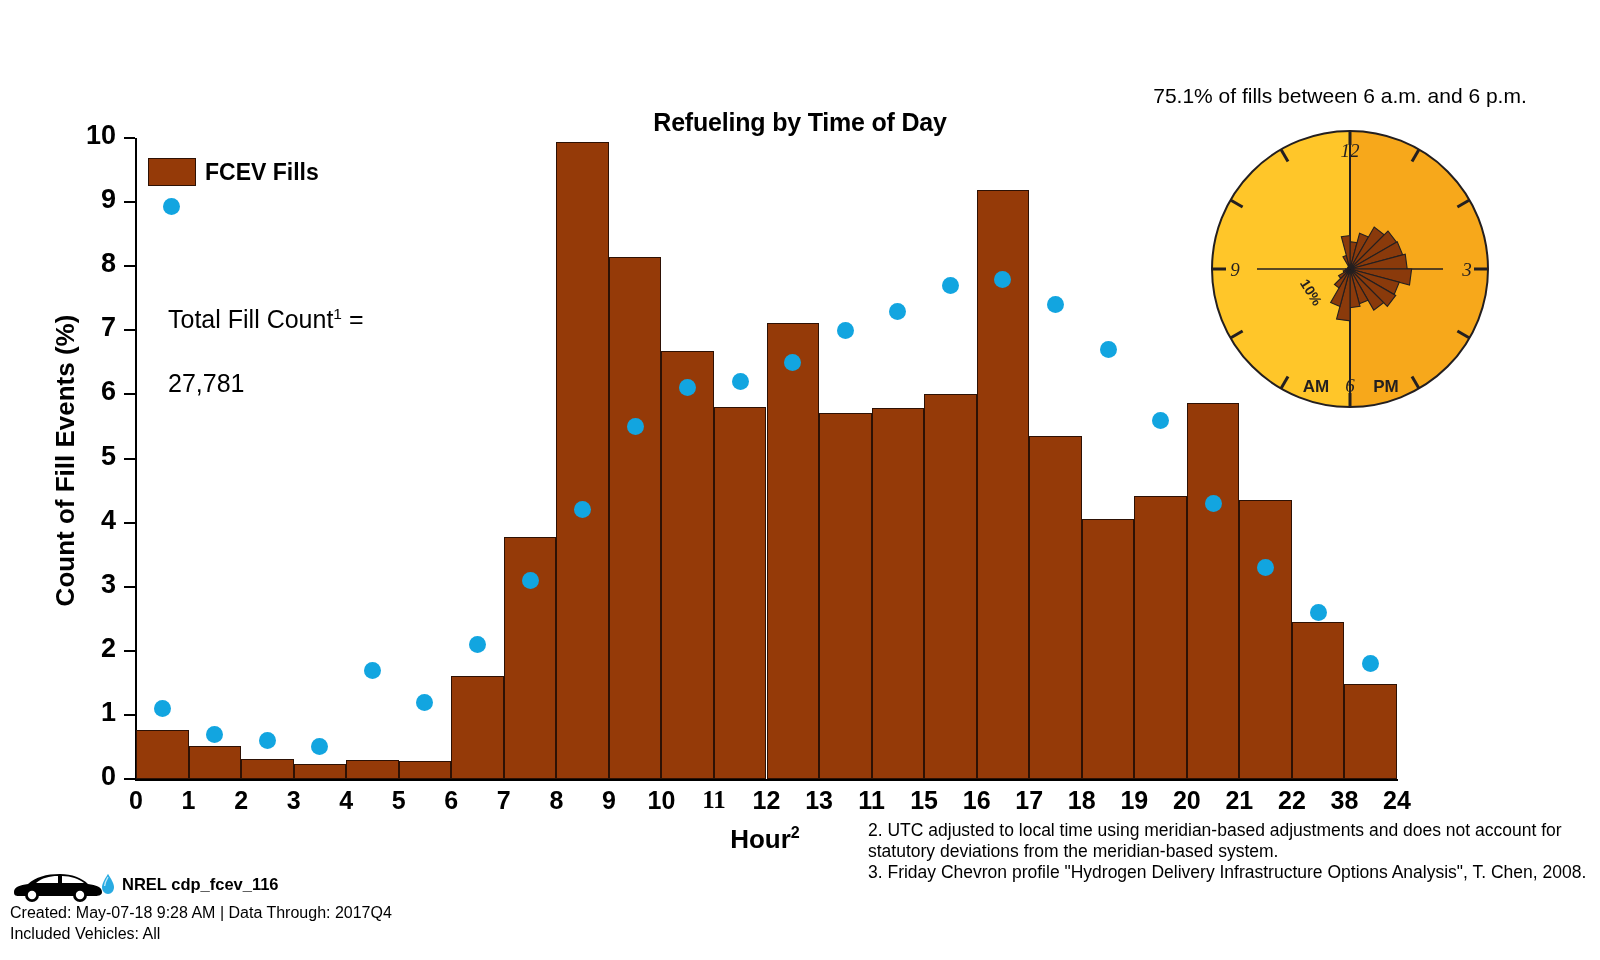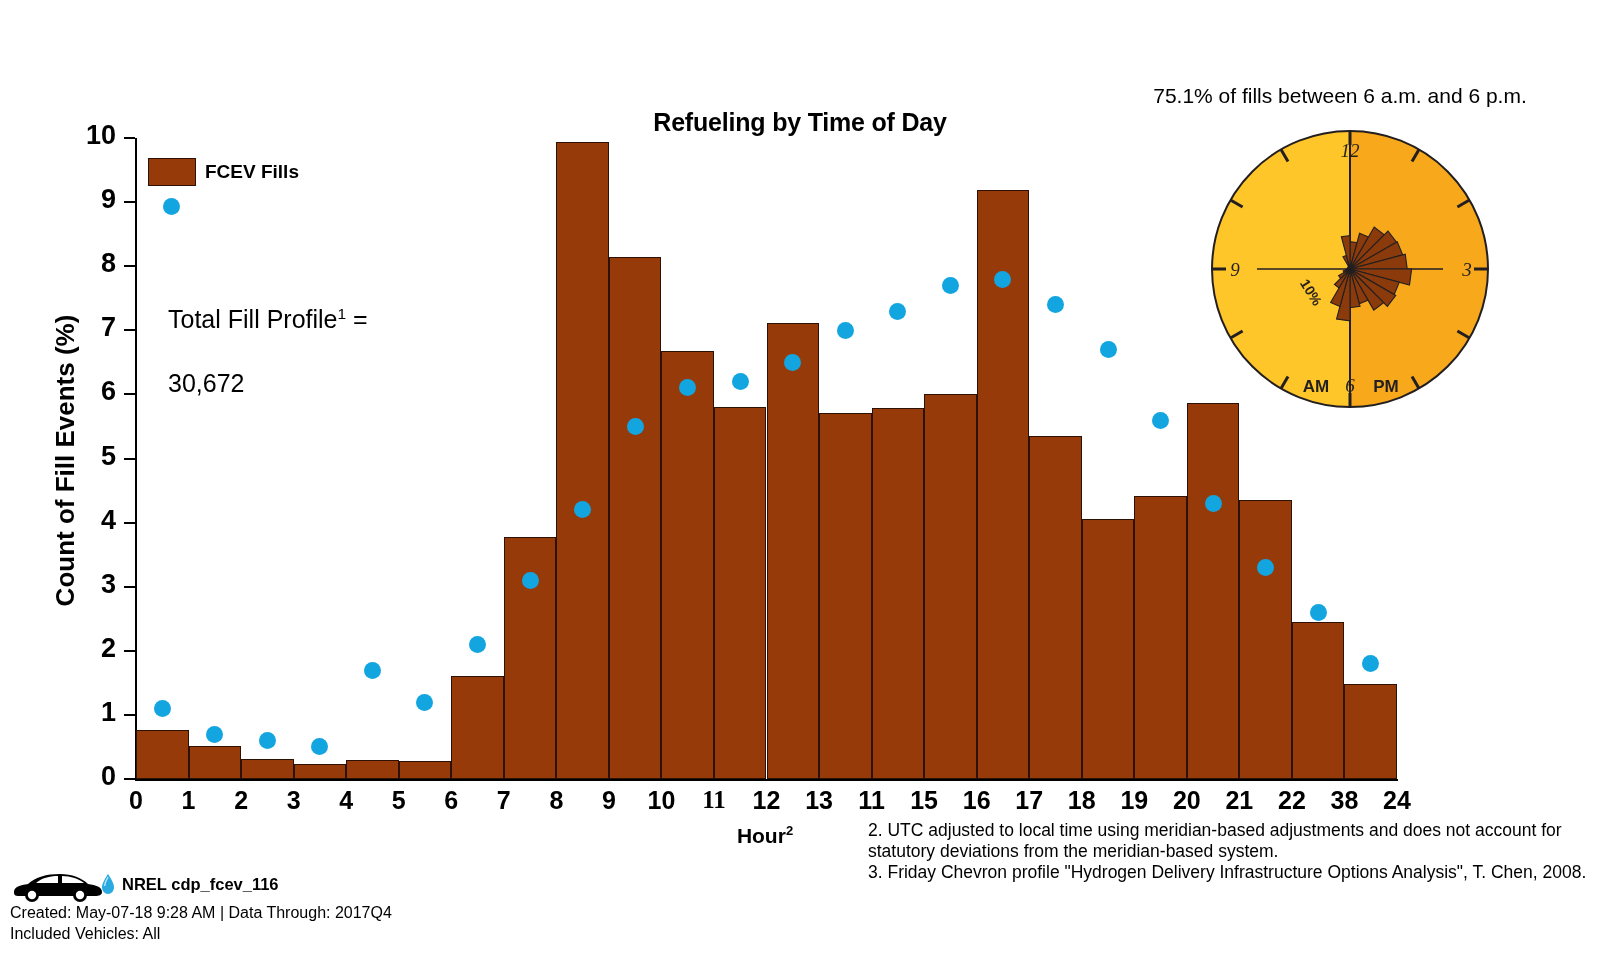--- a/index.html
+++ b/index.html
@@ -72,38 +72,38 @@
     left: -195px; top: 445px;
     width: 520px;
     transform: rotate(-90deg);
     text-align: center;
     font-size: 26px; font-weight: bold;
   }
   
   #xlabel {
     left: 565px; top: 823px; width: 400px;
     text-align: center;
-    font-size: 21px; font-weight: bold;
+    font-size: 26px; font-weight: bold;
   }
   sup { font-size: 0.62em; vertical-align: super; }
 
   
   #legend { left: 148px; top: 155px; }
   .legend-row { display: flex; align-items: center; height: 34px; }
   .legend-swatch {
     width: 46px; height: 26px;
     background: #953a08; border: 1px solid #2d1104;
     margin-right: 9px;
   }
   .legend-dot-wrap { width: 46px; display:flex; justify-content:center; margin-right: 9px;}
   .legend-dot {
     width: 17px; height: 17px; border-radius: 50%;
     background: #12a5e0;
   }
-  .legend-text { font-size: 19px; font-weight: bold; white-space: nowrap; }
+  .legend-text { font-size: 23px; font-weight: bold; white-space: nowrap; }
 
   
   #total-fills {
     left: 168px; top: 266px;
     font-size: 25px; line-height: 32px;
     white-space: pre-line;
   }
 
   
   #rose-caption {
@@ -322,22 +322,22 @@
     <div class="legend-text">FCEV Fills</div>
   </div>
   <div class="legend-row">
     <div class="legend-dot-wrap">
         <div class="legend-dot"></div>
       </div>
   </div>
 </div>
 
 <div class="abs" id="total-fills">
-  <span>Total Fill Profile</span><sup>1</sup> =<br>
-  <span>30,672</span>
+  <span>Total Fill Count</span><sup>1</sup> =<br>
+  <span>27,781</span>
 </div>
 
 <div class="abs" id="footnotes">
   <div>2. UTC adjusted to local time using meridian-based adjustments and does not account for
 statutory deviations from the meridian-based system.</div>
   <div>3. Friday Chevron profile "Hydrogen Delivery Infrastructure Options Analysis", T. Chen, 2008.</div>
 </div>
 
 <div class="abs" id="brand">
   <div id="brand-row">

